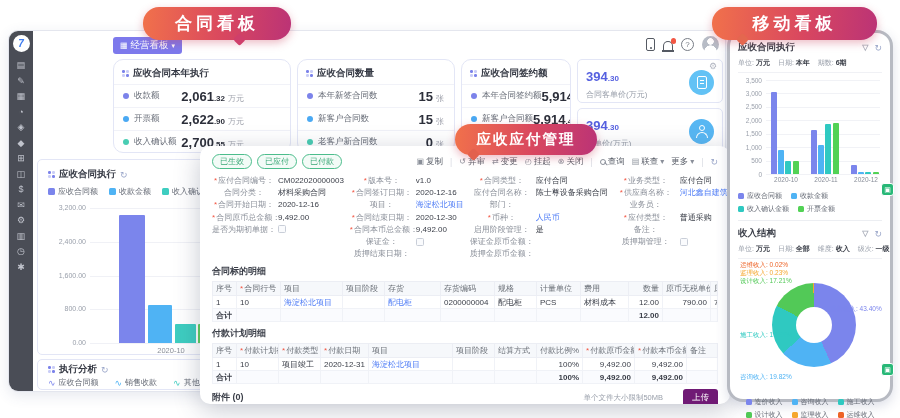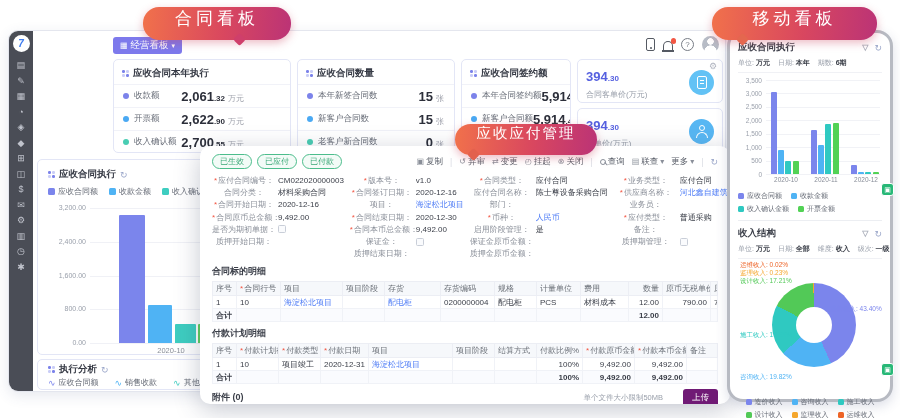--- a/index.html
+++ b/index.html
@@ -31,21 +31,21 @@
 .i-bell{width:10px;height:9px;border:1.2px solid #555a63;border-bottom:none;border-radius:5px 5px 0 0;position:relative;margin-top:2px}
 .i-bell::after{content:"";position:absolute;left:-2.5px;bottom:-1.5px;width:12px;height:1.5px;background:#555a63}
 .i-bell .dot{position:absolute;top:-4px;right:-4px;width:5.5px;height:5.5px;background:#f25643;border-radius:50%}
 .i-help{width:13px;height:13px;border:1.2px solid #777c85;border-radius:50%;color:#777c85;font-size:8px;
   display:flex;align-items:center;justify-content:center}
 .avatar{width:17px;height:17px;border-radius:50%;
   background:radial-gradient(circle at 50% 32%,#fff 0 3px,transparent 3.5px),
              radial-gradient(circle at 50% 92%,#fff 0 6px,transparent 6.5px),#b7bcc6}
 
 #stat-cards{position:absolute;left:104px;top:28px;display:flex;gap:6px}
-.card{background:#fff;border:1px solid #e3e6f6;border-radius:5px;height:94px;overflow:hidden}
+.card{background:#fff;border:1px solid #e3e6f6;border-radius:10px;height:94px;overflow:hidden}
 .card-title{display:flex;align-items:center;gap:4px;font-size:9.5px;font-weight:bold;color:#363a45;padding:7px 8px 4px;white-space:nowrap}
 .dots{position:relative;width:7px;height:7px;flex:none}
 .dots::before{content:"";position:absolute;width:2.5px;height:2.5px;background:#7c83ea;border-radius:50%;left:0;top:0;
   box-shadow:4px 0 0 #c9cdf7,0 4px 0 #c9cdf7,4px 4px 0 #7c83ea}
 .stat-row{display:flex;align-items:center;height:23px;padding:0 0 0 9px;border-top:1px solid #f1f2f8}
 .bullet{width:6px;height:6px;border-radius:50%;margin-right:5px;flex:none}
 .s-lb{font-size:8.5px;color:#666b76;white-space:nowrap}
 .s-val{margin-left:auto;white-space:nowrap}
 .s-val b{font-size:13px;color:#2c2f3a}
 .s-val i{font-style:normal;font-size:8px;font-weight:bold;color:#2c2f3a}
@@ -132,22 +132,22 @@
 #m1-legend .lg-item i,.sm-legend .lg-item i{width:6px;height:6px}
 #donut-wrap{position:relative;height:134px;margin-top:2px}
 #donut{position:absolute;left:34px;top:22px;width:84px;height:84px;border-radius:50%}
 #donut::after{content:"";position:absolute;inset:24px;background:#fff;border-radius:50%}
 .d-lab{position:absolute;font-size:6.5px;white-space:nowrap}
 .sm-legend{justify-content:center;padding:2px 0}
 .float-badge{position:absolute;right:-4px;width:13px;height:13px;background:#27b877;border:1px solid #fff;border-radius:3px;
   color:#fff;font-size:7px;display:flex;align-items:center;justify-content:center;cursor:pointer}
 
 
-.banner{position:absolute;height:33px;border-radius:16px;z-index:5;color:#fff;font-weight:normal;
-  display:flex;align-items:flex-start;justify-content:center;letter-spacing:4px;
+.banner{position:absolute;height:33px;border-radius:16px;z-index:5;color:#fff;font-weight:bold;
+  display:flex;align-items:center;justify-content:center;letter-spacing:4px;
   background:linear-gradient(95deg,#f1714b 0%,#d9475f 55%,#bb3376 100%);box-shadow:0 3px 9px rgba(200,60,90,.35)}
 .banner i{position:absolute;bottom:-3.5px;width:9px;height:9px;transform:rotate(45deg);border-radius:2px}
 #bn-contract{left:143px;top:7px;width:148px;font-size:17px}
 #bn-contract i{left:62%;background:#cf3f6b}
 #bn-mobile{left:712px;top:7px;width:165px;font-size:17px}
 #bn-mobile i{left:26px;background:#e4674f}
 #bn-payable{left:455px;top:124px;width:142px;height:31px;font-size:14.5px;letter-spacing:2px}
 #bn-payable i{left:14px;background:#e2614e}
 </style>
 </head>
@@ -402,24 +402,20 @@
             <span class="f-label"><b class="req">*</b><span>合同开始日期：</span></span>
             <span class="f-value">2020-12-16</span>
           </div>
           <div class="f-row">
             <span class="f-label"><b class="req">*</b><span>合同原币总金额：</span></span>
             <span class="f-value">9,492.00</span>
           </div>
           <div class="f-row">
             <span class="f-label"><span>是否为期初单据：</span></span>
             <span class="cbox"></span>
-          </div>
-          <div class="f-row">
-            <span class="f-label"><span>质押开始日期：</span></span>
-            <span class="f-value"></span>
           </div>
         </div>
         <div class="f-col">
           <div class="f-row">
             <span class="f-label"><b class="req">*</b><span>版本号：</span></span>
             <span class="f-value">v1.0</span>
           </div>
           <div class="f-row">
             <span class="f-label"><b class="req">*</b><span>合同签订日期：</span></span>
             <span class="f-value">2020-12-16</span>

